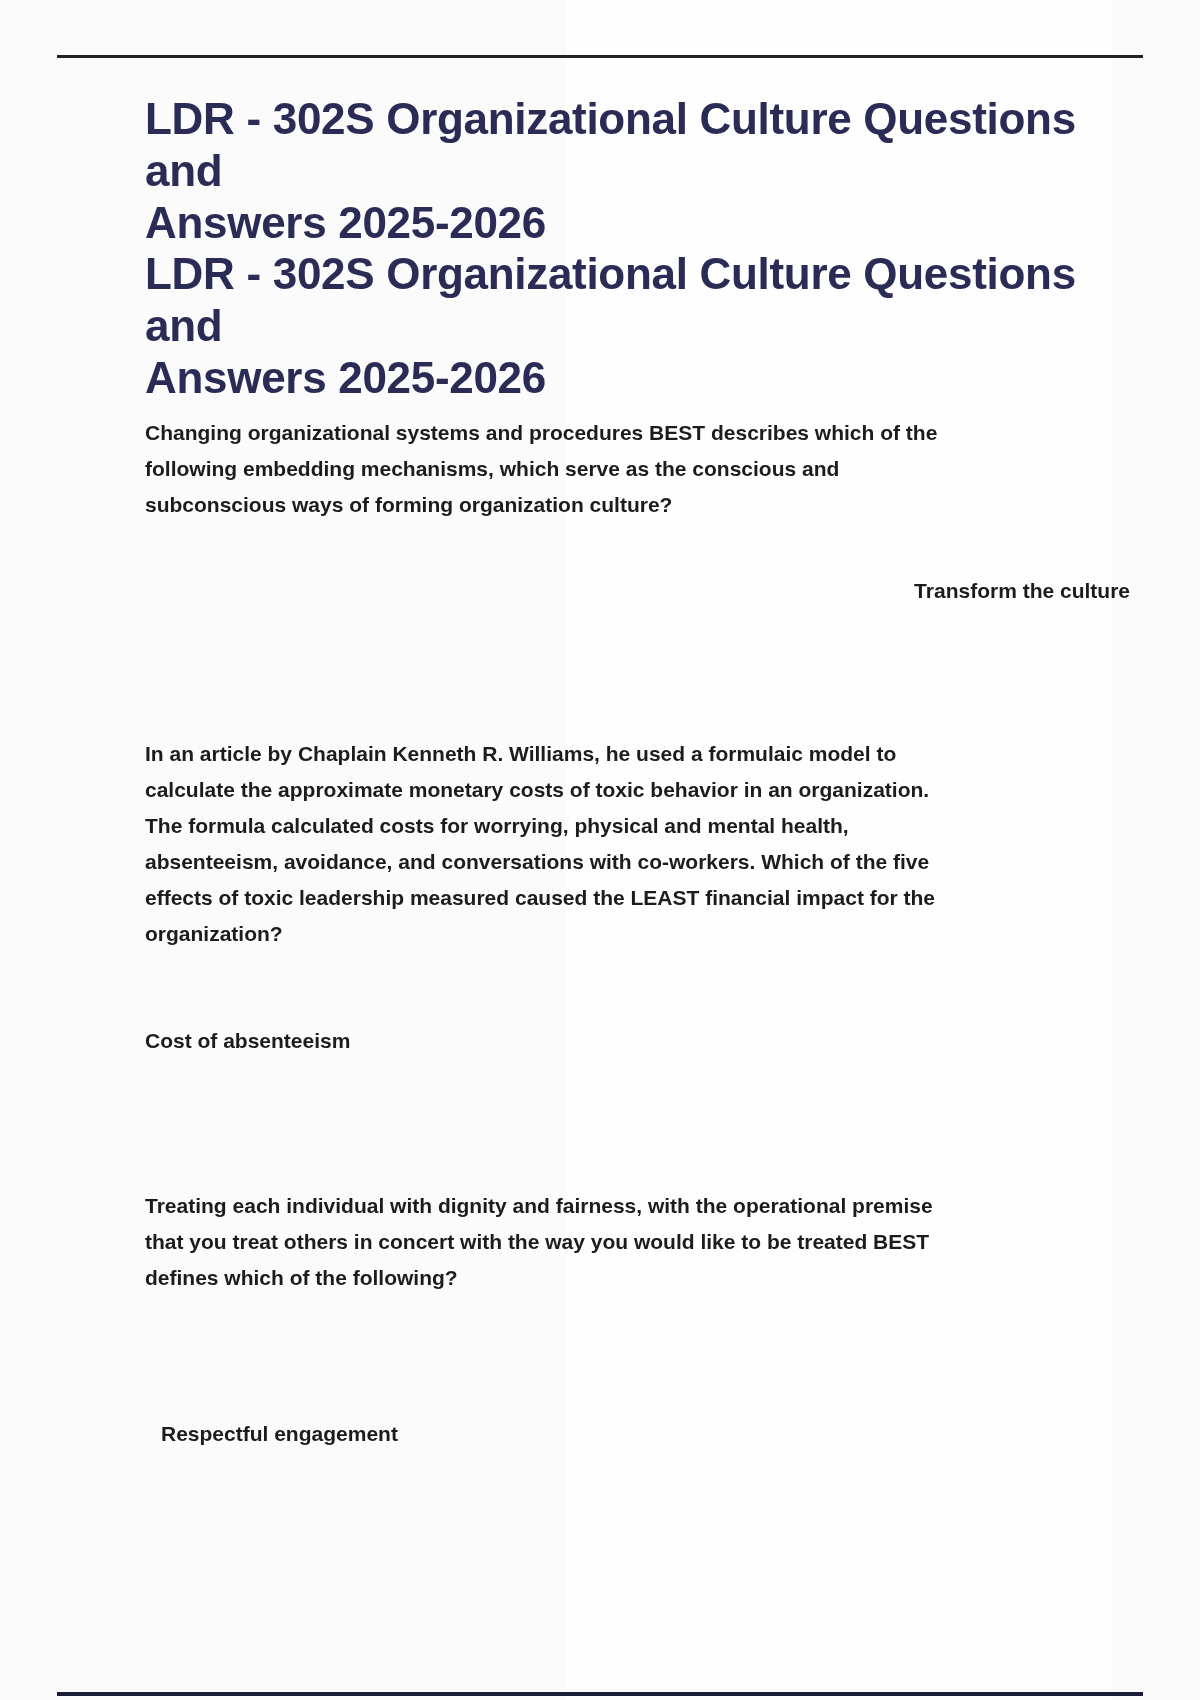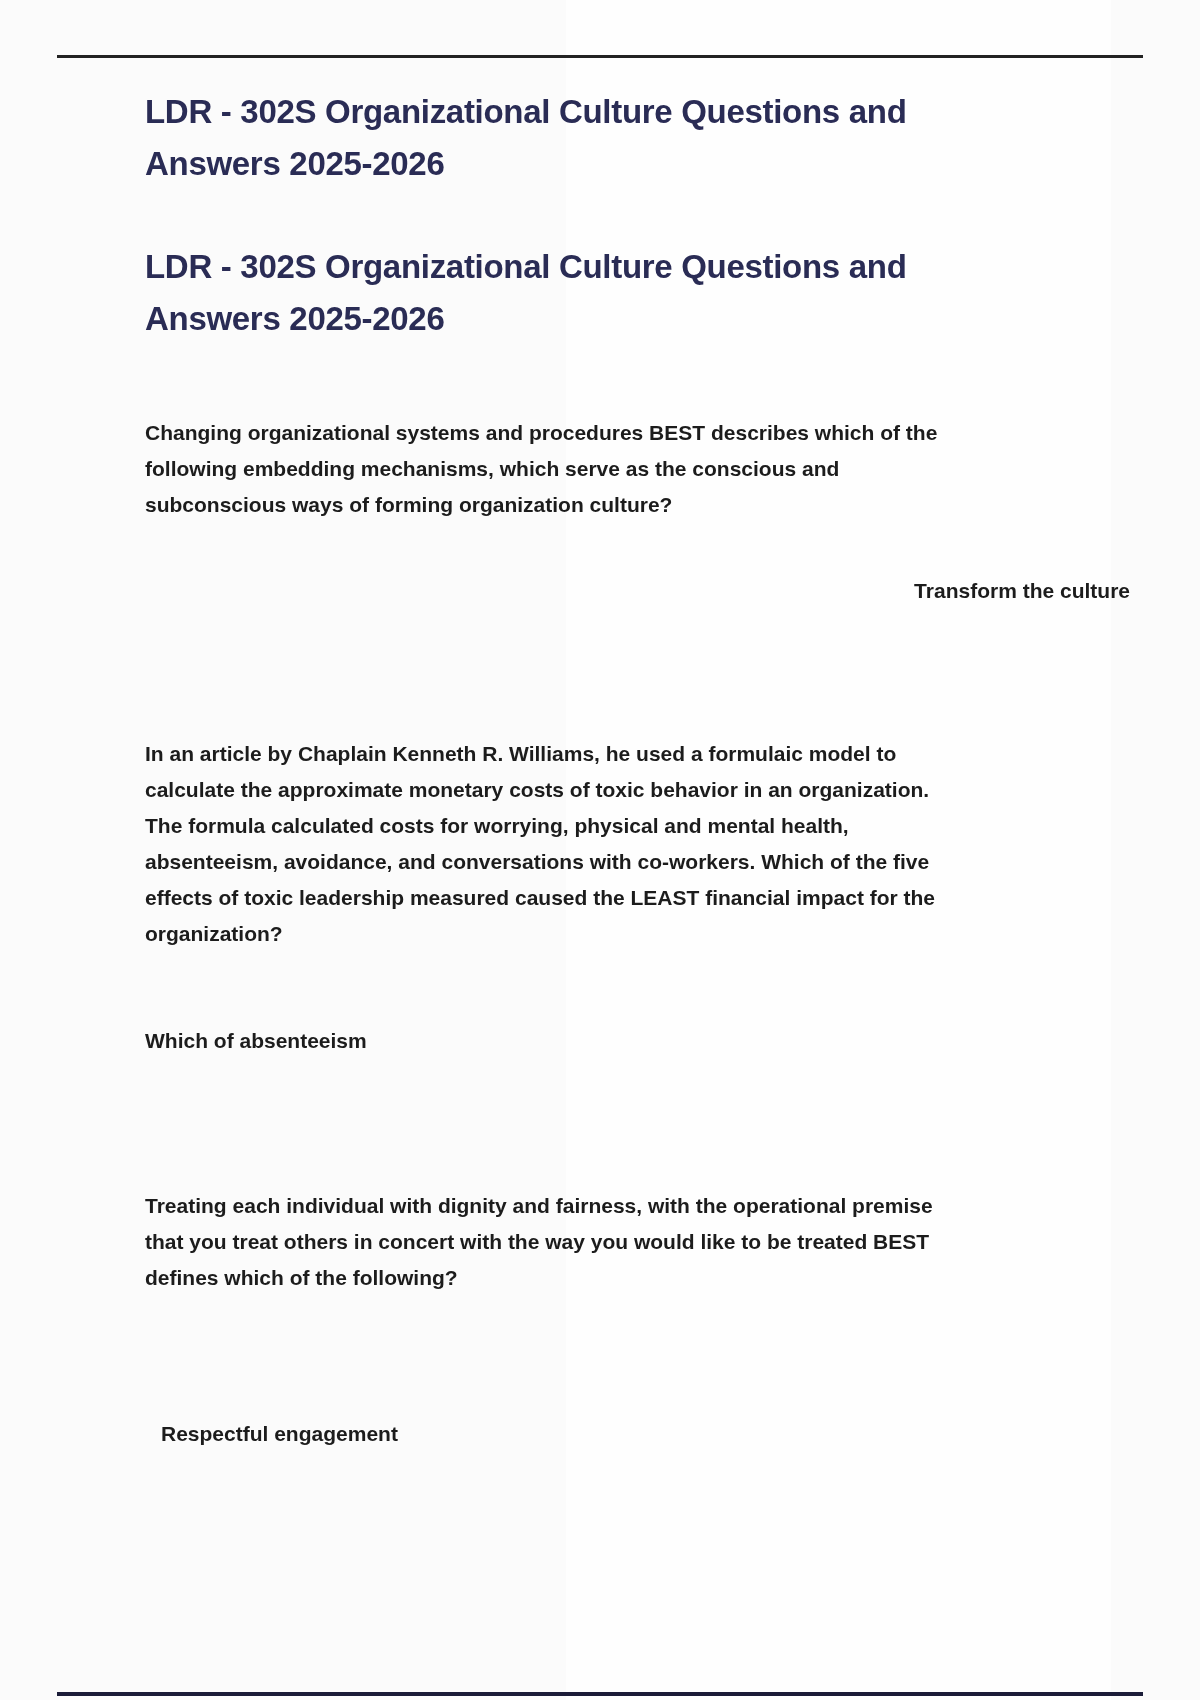--- a/index.html
+++ b/index.html
@@ -34,21 +34,21 @@
   }
   .rule-bottom {
     top: 1692px;
     height: 4px;
     background: #1b1c38;
   }
   .doc-title {
     position: absolute;
     left: 145px;
     width: 980px;
-    font-size: 33px;
+    font-size: 44px;
     font-weight: bold;
     line-height: 52px;
     letter-spacing: -0.3px;
     color: var(--title-color, #2a2c55);
     white-space: pre-line;
   }
   .title-1 { top: 64px; }
   .title-2 { top: 219px; }
   .body-text {
     position: absolute;
@@ -86,21 +86,21 @@
 
 <p class="body-text a1">Transform the culture</p>
 
 <p class="body-text q2">In an article by Chaplain Kenneth R. Williams, he used a formulaic model to
 calculate the approximate monetary costs of toxic behavior in an organization.
 The formula calculated costs for worrying, physical and mental health,
 absenteeism, avoidance, and conversations with co-workers. Which of the five
 effects of toxic leadership measured caused the LEAST financial impact for the
 organization?</p>
 
-<p class="body-text a2">Which of absenteeism</p>
+<p class="body-text a2">Cost of absenteeism</p>
 
 <p class="body-text q3">Treating each individual with dignity and fairness, with the operational premise
 that you treat others in concert with the way you would like to be treated BEST
 defines which of the following?</p>
 
 <p class="body-text a3">Respectful engagement</p>
 
 <div class="rule rule-bottom"></div>
 
 </body></html>

